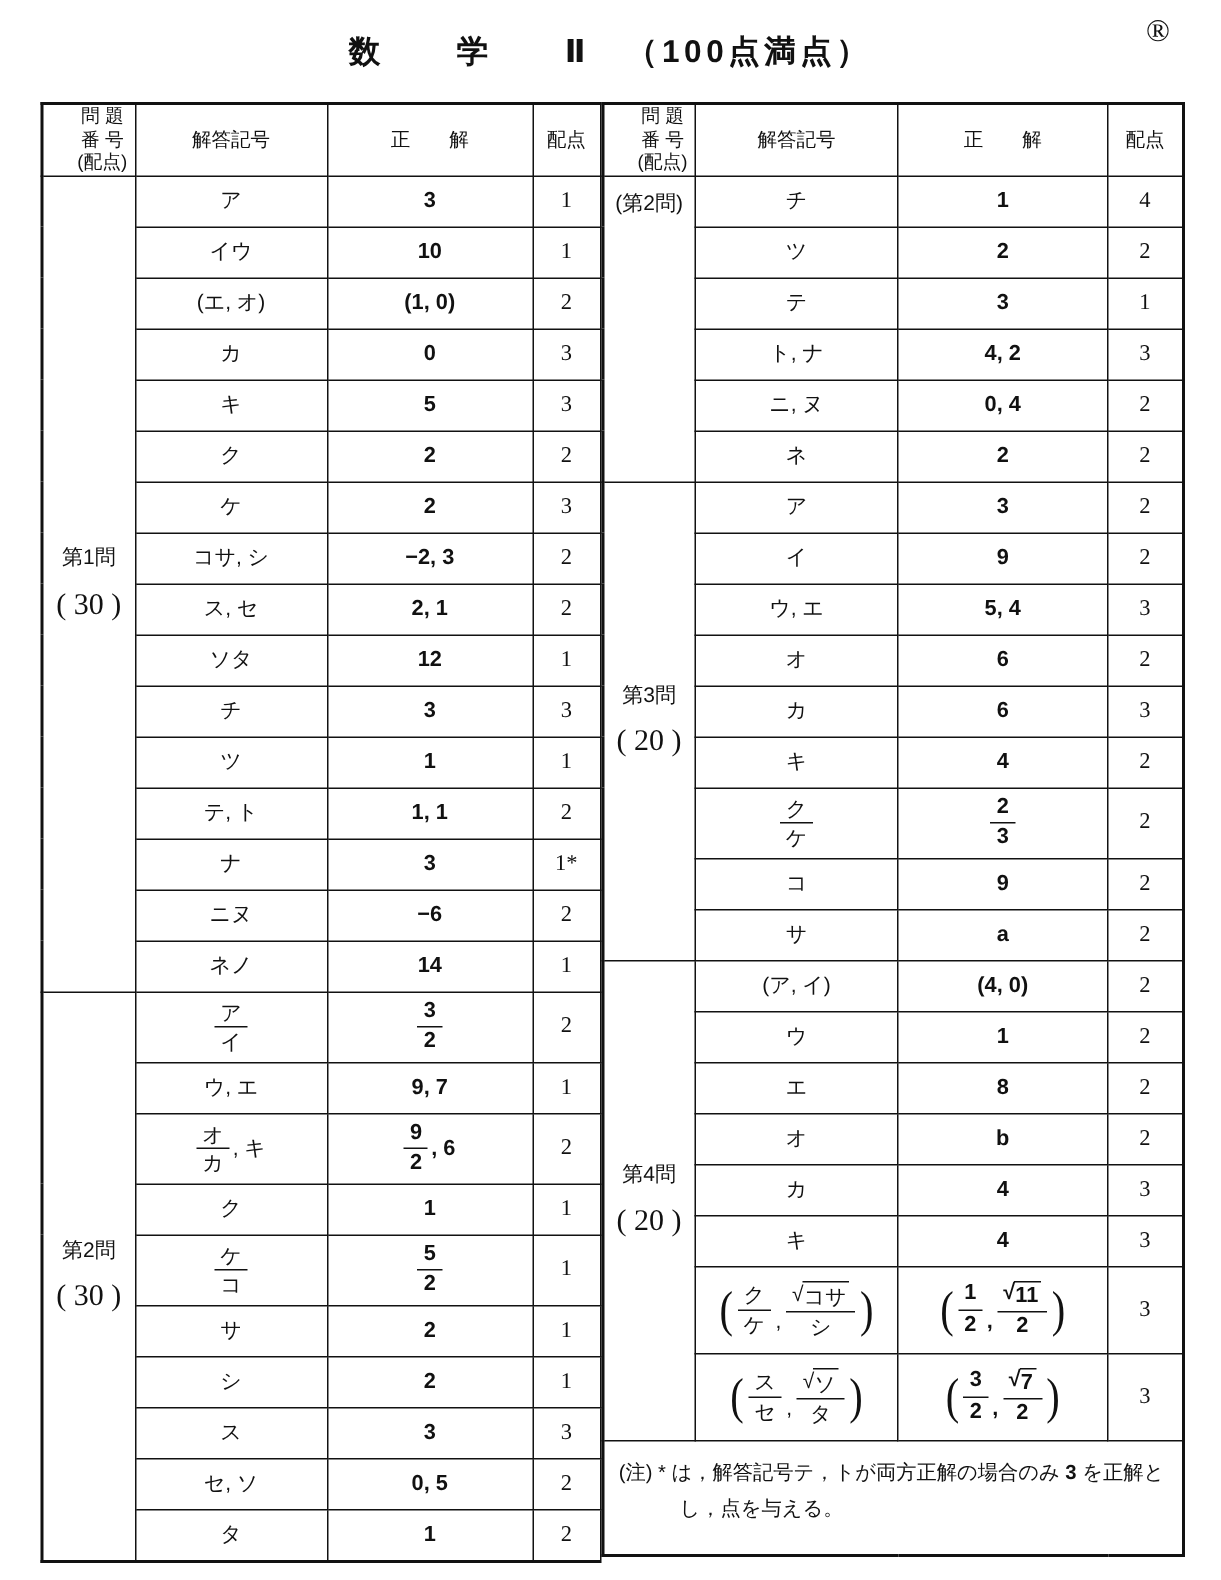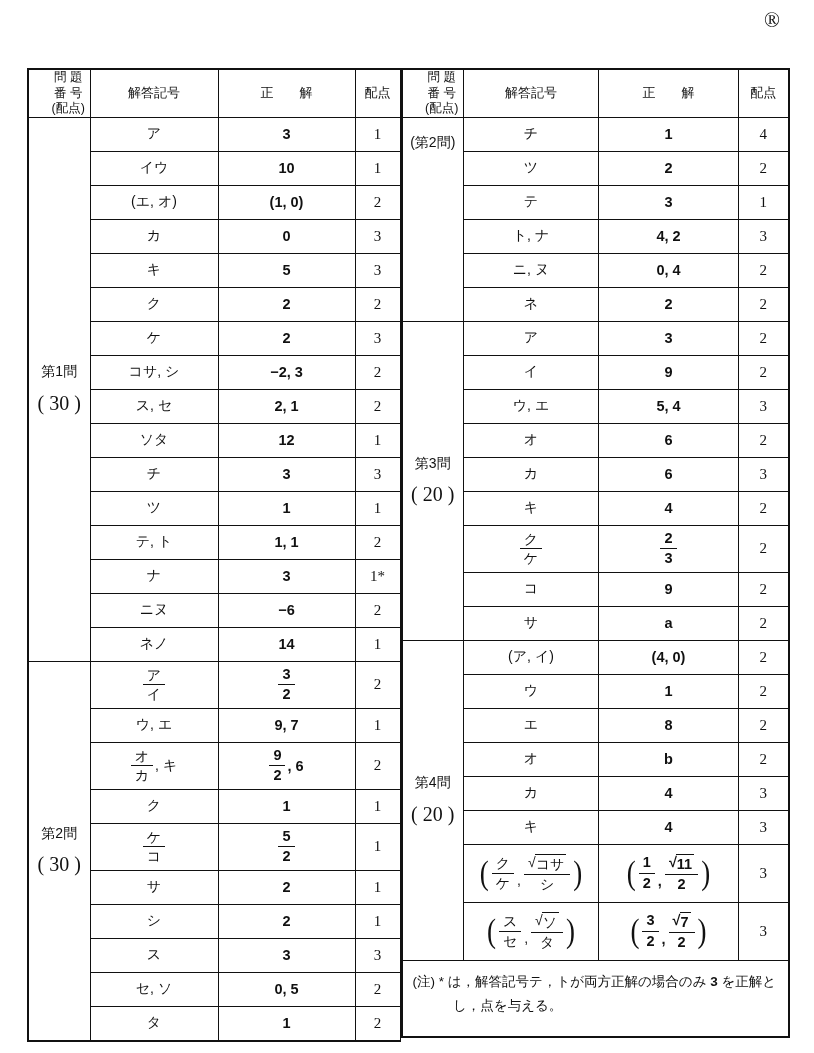--- a/index.html
+++ b/index.html
@@ -14,21 +14,21 @@
   .tables{display:flex;align-items:flex-start;margin:6px 0 0 27px;}
   table{border-collapse:collapse;table-layout:fixed;border:2px solid #111;}
   table.lefttbl{border-right:none;}
   th,td{border:1px solid #111;padding:0;text-align:center;vertical-align:middle;}
   th{font-weight:normal;font-size:13px;height:46px;line-height:1.3;}
   .hl{display:block;font-size:12.5px;line-height:1.25;padding-left:18px;}
   tr.r td{height:33px;}
   tr.rf td{height:46px;}
   tr.rt td{height:57px;}
   .qc{font-size:14px;line-height:1.4;}
-  .qc.top{vertical-align:top;padding-top:15px;}
+  .qc.top{vertical-align:top;padding-top:8px;}
   .qpts{font-family:"Liberation Serif","DejaVu Serif",serif;font-size:20px;margin-top:7px;}
   .kc{font-size:14px;}
   .sc{font-weight:bold;font-size:14.5px;}
   .hc{font-family:"Liberation Serif","DejaVu Serif",serif;font-size:15px;}
   .frac{display:inline-block;vertical-align:middle;line-height:1.2;text-align:center;}
   .frac .num{display:block;border-bottom:1.4px solid #111;padding:0 4px 1px;}
   .frac .den{display:block;padding-top:1px;}
   .suffix{display:inline-block;vertical-align:middle;margin-left:2px;}
   .sq{display:inline-flex;align-items:flex-start;line-height:1.15;}
   .sqs{line-height:1.15;}
@@ -36,20 +36,21 @@
   .pairwrap{display:inline-flex;align-items:center;gap:3px;justify-content:center;}
   .bigp{font-size:27px;font-weight:400;line-height:1;transform:scaleY(1.25);font-family:"Liberation Serif",serif;}
   .pcomma{align-self:flex-end;transform:translateY(-4px);}
   .notecell{text-align:left;vertical-align:top;padding:9px 8px 10px 10px;}
   .notetext{margin:0;font-size:13.5px;font-weight:normal;line-height:1.75;padding-left:3em;text-indent:-3em;}
 </style>
 </head>
 <body>
 
 <div class="titlebar">
+  <div class="title">数　　学　　Ⅱ　（100点満点）</div>
   <div class="rmark">®</div>
 </div>
 
 <div class="tables">
 
 <table class="lefttbl">
 <colgroup>
         <col style="width:62px">
         <col style="width:128px">
         <col style="width:137px">

